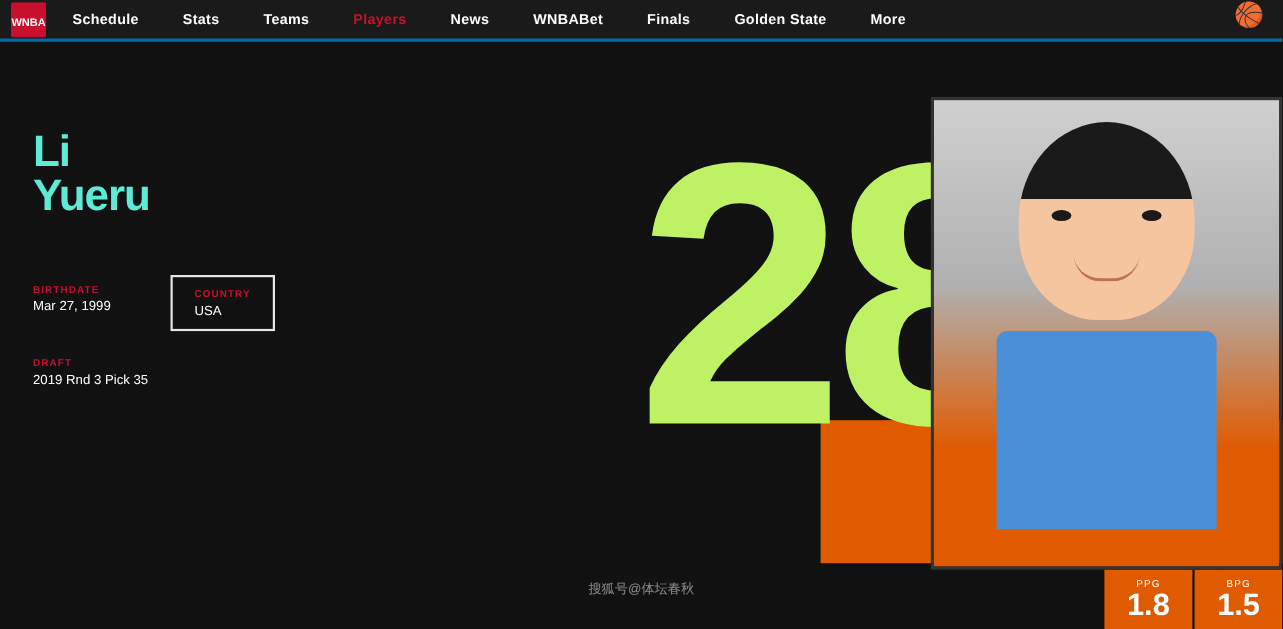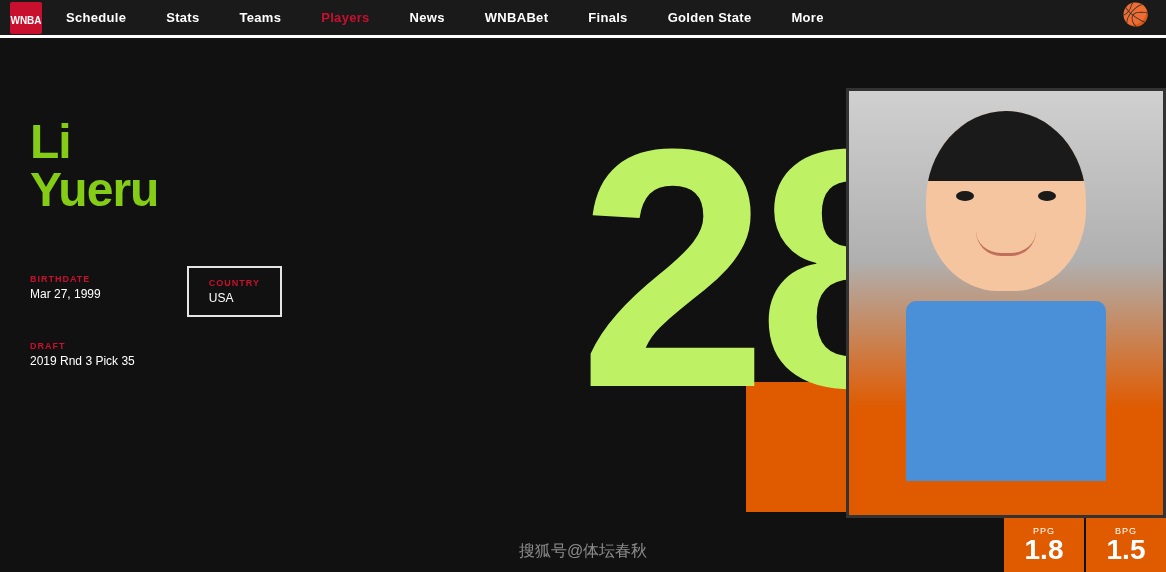--- a/index.html
+++ b/index.html
@@ -12,21 +12,21 @@
       position: relative;
     }
 
     
     .navbar {
       background: #1a1a1a;
       display: flex;
       align-items: center;
       height: 38px;
       padding: 0 10px;
-      border-bottom: 3px solid #ffffff;
+      border-bottom: 3px solid #0369a1;
       position: relative;
       z-index: 10;
     }
     .nav-logo {
       width: 32px;
       height: 32px;
       margin-right: 10px;
       flex-shrink: 0;
     }
     .nav-items {
@@ -168,33 +168,33 @@
 
     
     .player-info {
       position: absolute;
       left: 30px;
       top: 80px;
       z-index: 5;
       color: #ffffff;
     }
     .player-name {
-      font-size: 48px;
+      font-size: 40px;
       font-weight: 900;
       line-height: 1.0;
-      color: #84cc16;
+      color: #5eead4;
       letter-spacing: -1px;
     }
 
     
     .stats-grid {
       margin-top: 60px;
       display: grid;
       grid-template-columns: 1fr 1fr;
-      gap: 24px 52px;
+      gap: 24px 20px;
     }
     .stat-item {}
     .stat-label {
       font-size: 9px;
       font-weight: 700;
       color: #c8102e;
       text-transform: uppercase;
       letter-spacing: 1px;
       margin-bottom: 3px;
     }
@@ -237,24 +237,24 @@
       font-size: 28px;
       font-weight: 900;
       color: #ffffff;
       text-align: center;
       line-height: 1;
     }
 
     
     .watermark {
       position: absolute;
-      bottom: 10px;
+      bottom: 28px;
       left: 50%;
       transform: translateX(-50%);
-      font-size: 16px;
+      font-size: 12px;
       color: rgba(255,255,255,0.5);
       z-index: 10;
       white-space: nowrap;
     }
   </style>
 </head>
 <body>
 
 <nav class="navbar">
 

